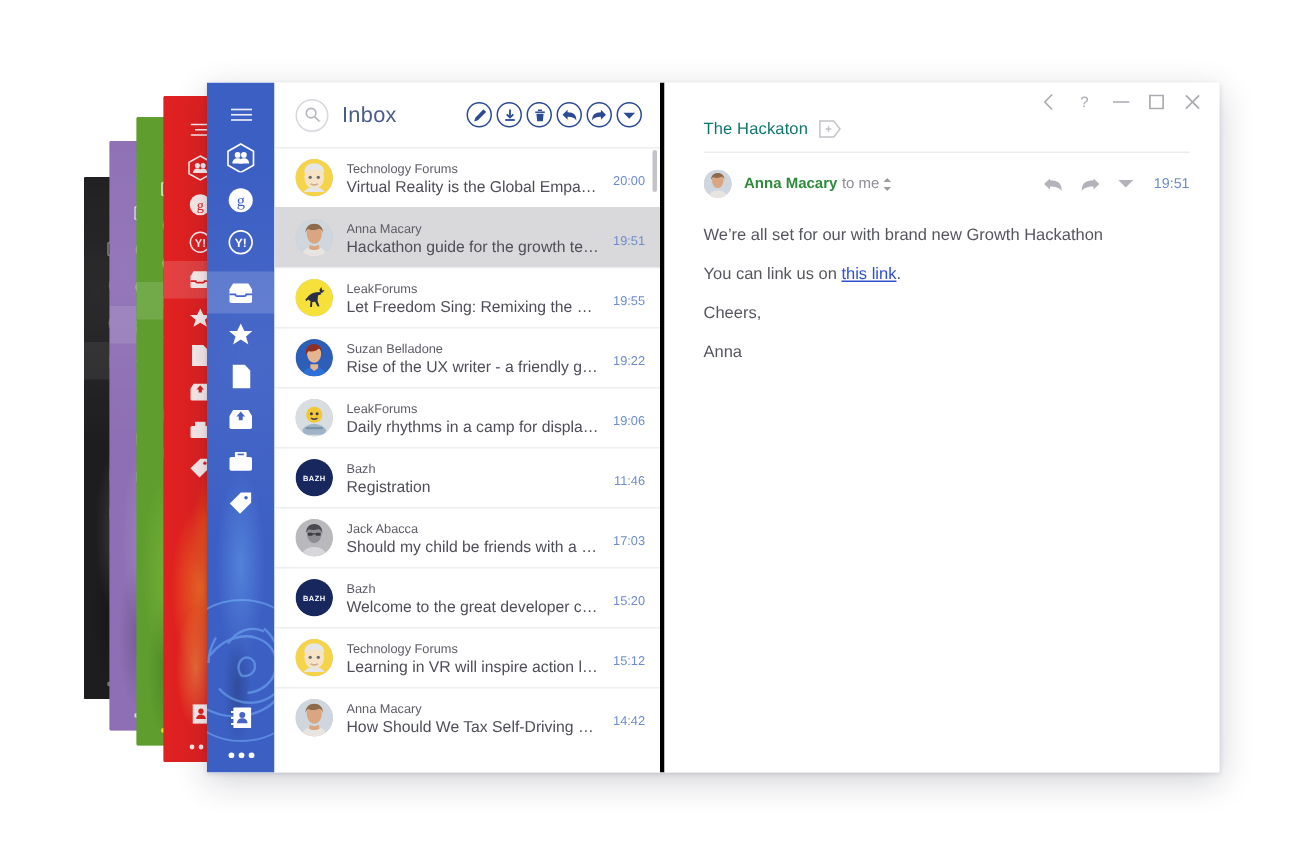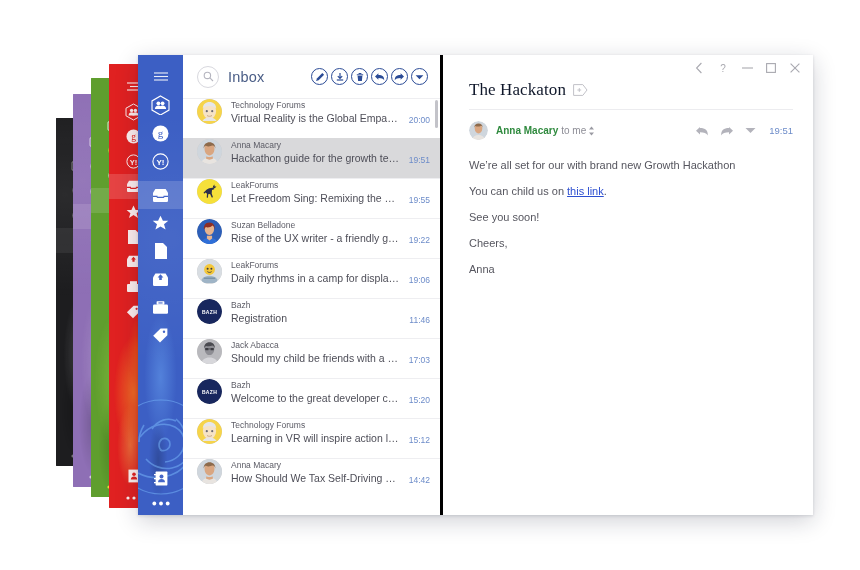--- a/index.html
+++ b/index.html
@@ -115,21 +115,21 @@
   .tool {
     width: 17px; height: 17px; border-radius: 50%;
     border: 1.3px solid #2b4b96;
     display: flex; align-items: center; justify-content: center;
     color: #2b4b96; cursor: pointer;
   }
   .tool svg { display: block; }
 
   #msglist { flex: 1 1 auto; position: relative; overflow: hidden; }
   .msg {
-    display: flex; 
+    display: flex; align-items: center;
     height: 40px;
     padding: 0 10px 0 14px;
     gap: 9px;
     border-top: 1px solid #eeeef1;
     cursor: pointer;
   }
   .msg:first-child { border-top: 1px solid #eeeef1; }
   .msg.sel { background: #d9d9db; border-top-color: #d9d9db; }
   .msg.sel + .msg { border-top-color: #eeeef1; }
   .av {
@@ -172,21 +172,21 @@
     width: 24px; height: 20px;
     display: flex; align-items: center; justify-content: center;
     color: #a9a9b0; cursor: pointer;
   }
   .wc svg { display: block; }
   #subject-row {
     padding: 25px 20px 9px 26px;
     display: flex; align-items: center; gap: 7px;
   }
   #subject {
-    font-size: 17px; color: #0f172a; font-weight: 400; letter-spacing: .1px; font-family: Liberation Serif, serif;
+    font-size: 11px; color: #0f766e; font-weight: 400; letter-spacing: .1px;
   }
   #tag-add { color: #b9b9c0; display: flex; align-items: center; cursor: pointer; }
   #hdr-rule { height: 1px; background: #ececef; margin: 0 20px 0 26px; }
   #sender-row {
     display: flex; align-items: center; gap: 8px;
     padding: 11px 20px 0 26px;
   }
   #sender-av { width: 19px; height: 19px; border-radius: 50%; overflow: hidden; flex: 0 0 19px; }
   #sender-av svg { width: 19px; height: 19px; display: block; }
   #sender-name { font-size: 10px; font-weight: bold; color: #2f8a3e; }
@@ -979,21 +979,20 @@
                 <path d="M0.5 1h10L5.5 6z" fill="#b3b3bb"></path>
               </svg>
           </span>
         </div>
         <div id="msg-time-r">19:51</div>
       </div>
 
       <div id="body">
         <p>We’re all set for our with brand new Growth Hackathon</p>
         <p>
-          <span>You can child us on </span><a href="#">this link</a><span>.</span>
+          <span>You can link us on </span><a href="#">this link</a><span>.</span>
         </p>
-        <p>See you soon!</p>
         <p>Cheers,</p>
         <p>Anna</p>
       </div>
     </div>
   </div>
 </div>
 
 </body></html>

